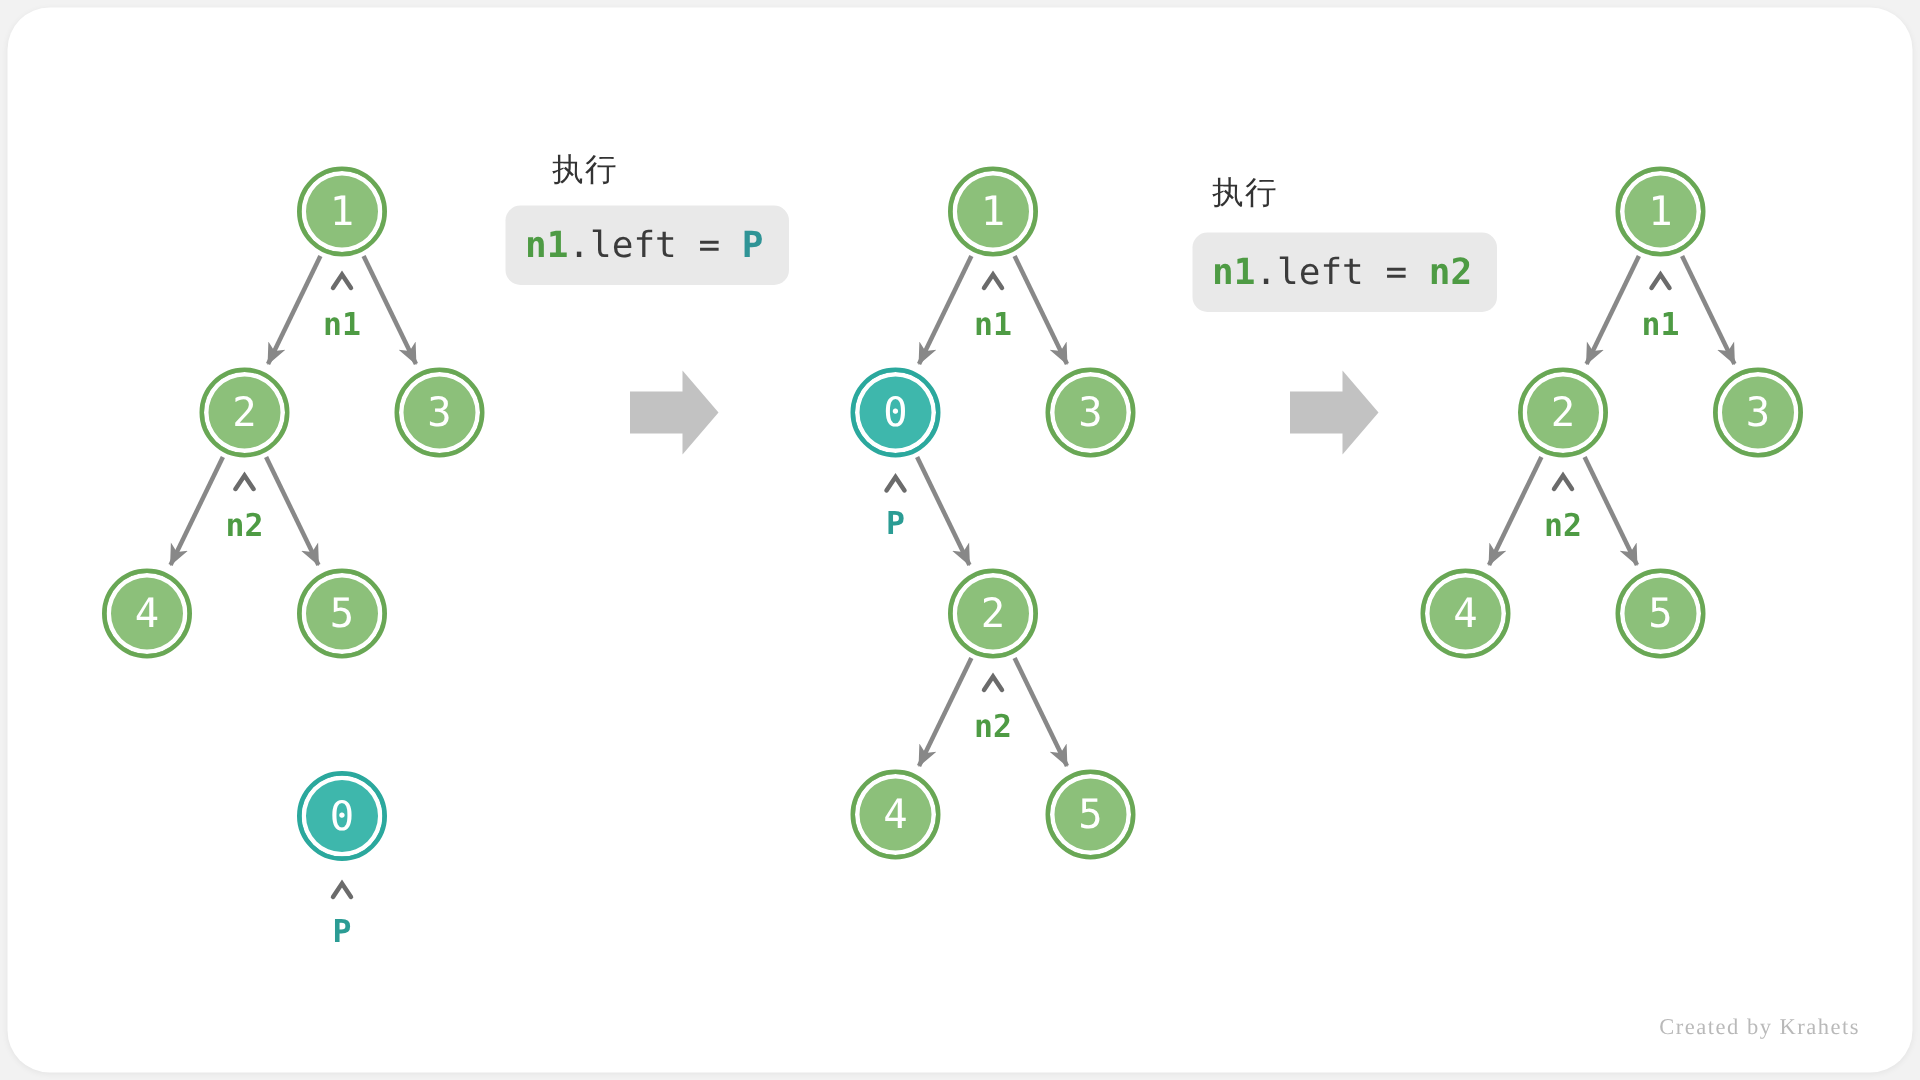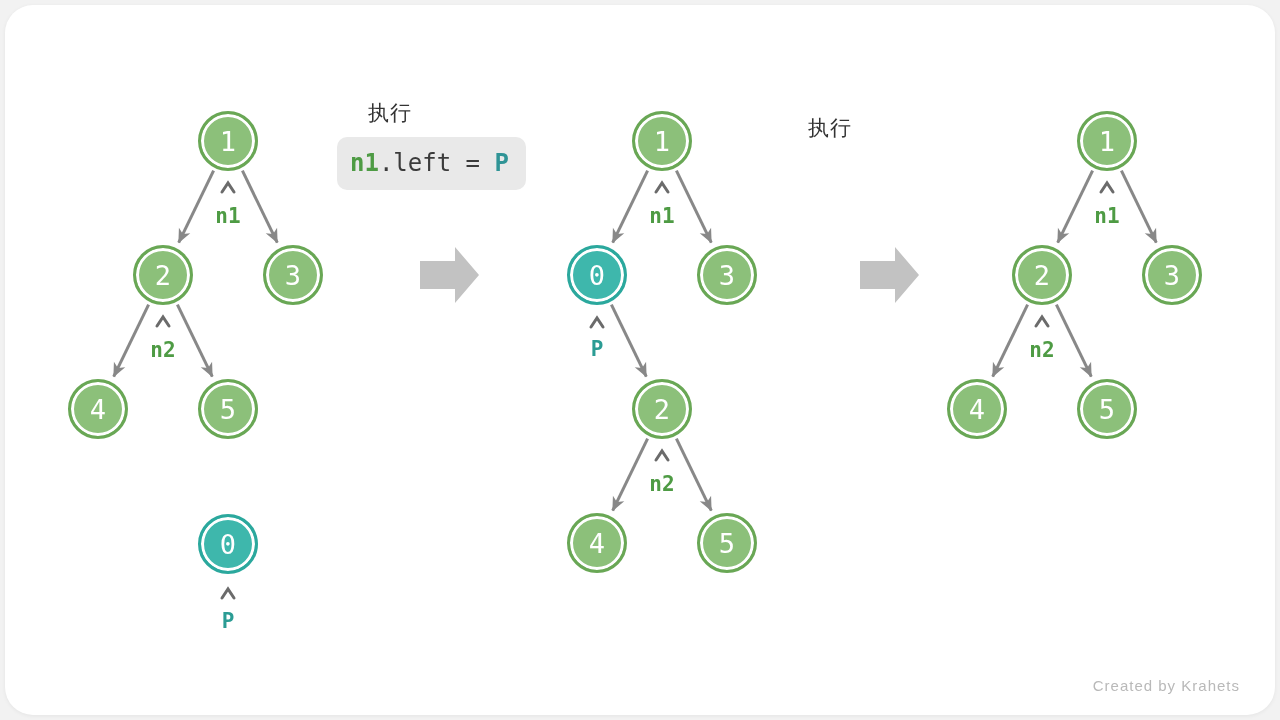--- a/index.html
+++ b/index.html
@@ -79,21 +79,21 @@
     color: #3b3b3b;
   }
   .code-line { white-space: pre; }
   .tok { white-space: pre; }
   .tok.g { color: #4e9b44; font-weight: bold; }
   .tok.t { color: #2f9496; font-weight: bold; }
   .watermark {
     position: absolute;
     top: 677px;
     right: 40px;
-    font-family: Liberation Sans, sans-serif;
+    font-family: Liberation Serif, serif;
     font-size: 15px;
     letter-spacing: 1px;
     color: #b9b9b9;
   }
 </style>
 </head>
 <body>
 
 <div class="page">
   <div class="card"></div>
@@ -163,20 +163,23 @@
   <div class="node teal" style="left:567px;top:245px">0</div>
   <div class="node green" style="left:697px;top:245px">3</div>
   <div class="node green" style="left:632px;top:379px">2</div>
   <div class="node green" style="left:567px;top:513px">4</div>
   <div class="node green" style="left:697px;top:513px">5</div>
   <span class="ptr green-label" style="left:662px;top:216px">n1</span>
   <span class="ptr teal-label" style="left:597px;top:349px">P</span>
   <span class="ptr green-label" style="left:662px;top:484px">n2</span>
 
   <div class="step-title" style="left:808px;top:114px">执行</div>
+  <div class="codebox" style="left:795px;top:155px">
+    <div class="code-line"><span class="tok g">n1</span><span class="tok">.left = </span><span class="tok g">n2</span></div>
+  </div>
 
   <div class="node green" style="left:1077px;top:111px">1</div>
   <div class="node green" style="left:1012px;top:245px">2</div>
   <div class="node green" style="left:1142px;top:245px">3</div>
   <div class="node green" style="left:947px;top:379px">4</div>
   <div class="node green" style="left:1077px;top:379px">5</div>
   <span class="ptr green-label" style="left:1107px;top:216px">n1</span>
   <span class="ptr green-label" style="left:1042px;top:350px">n2</span>
 
   <div class="watermark">Created by Krahets</div>

